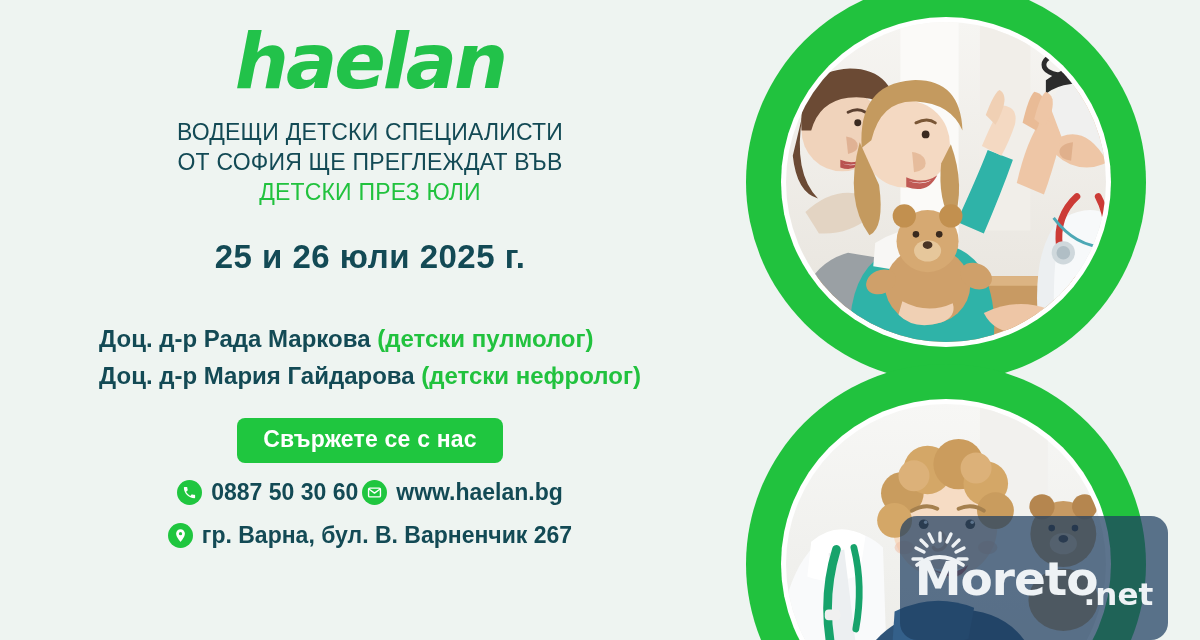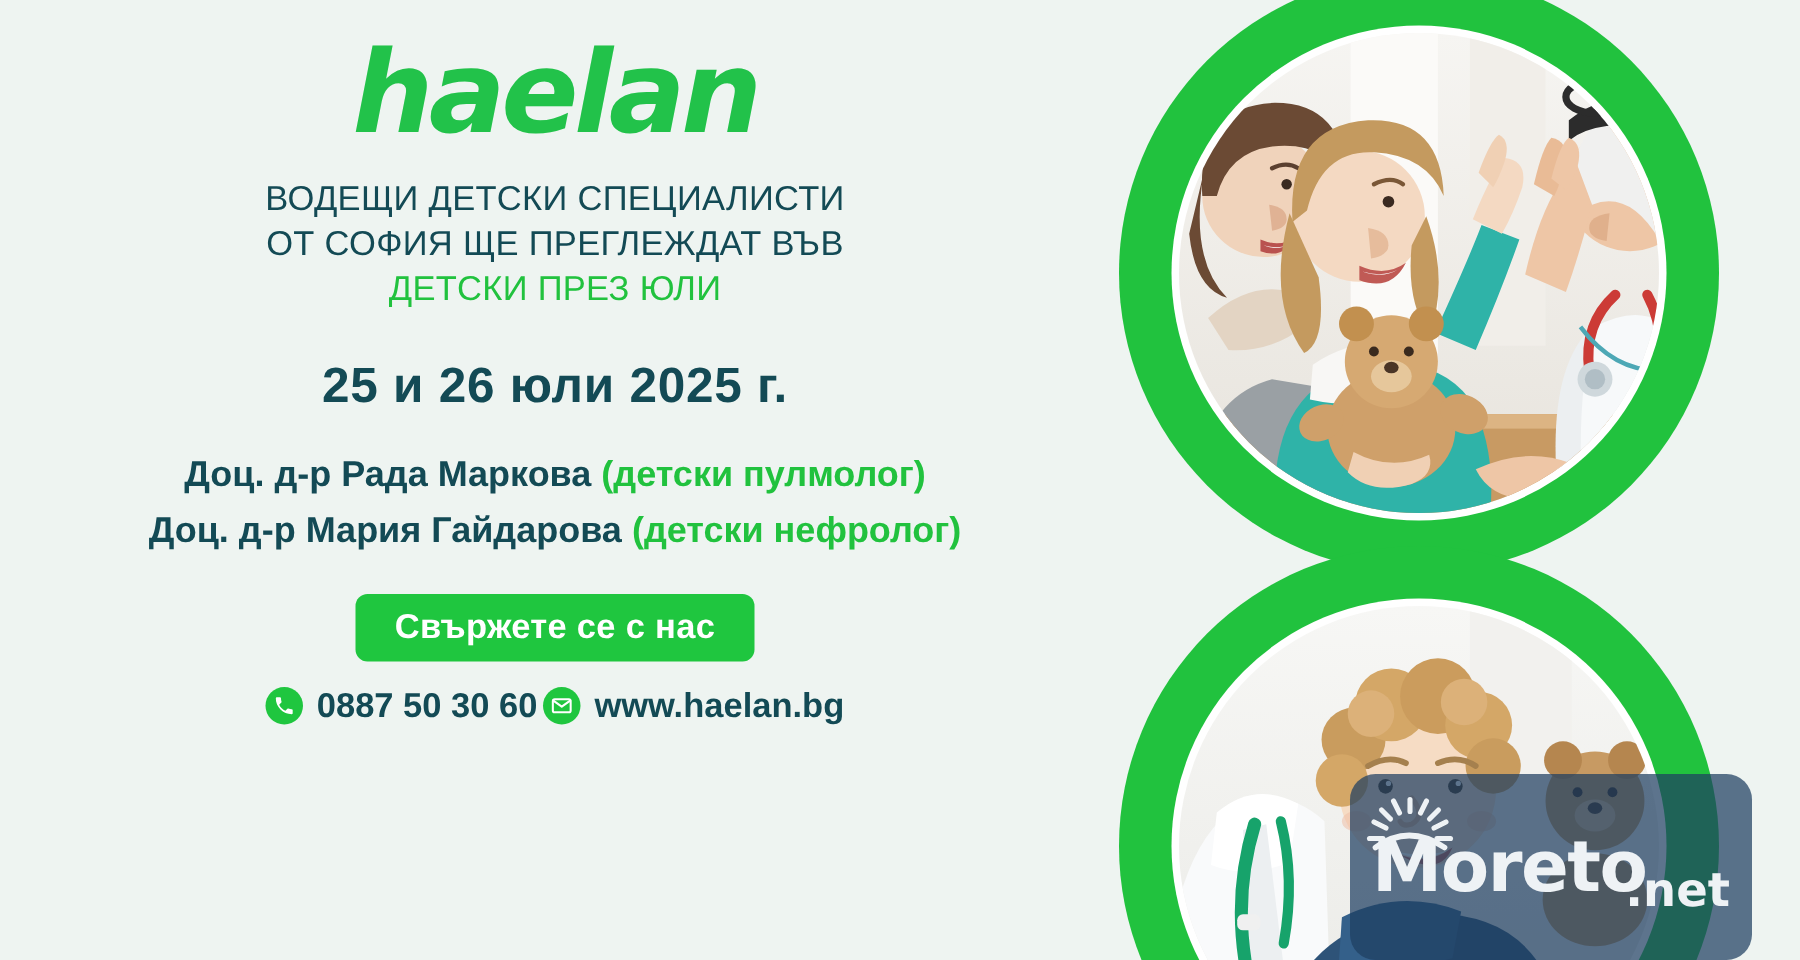--- a/index.html
+++ b/index.html
@@ -68,21 +68,21 @@
   }
 
   .divider {
     width:430px; height:3px;
     background:#3fc46a;
     border-radius:2px;
     margin-top:22px;
   }
 
   
-  .doctors { text-align:center; }
+  .doctors { margin-top:22px; }
   .doctor-row {
     font-size:24px;
     font-weight:700;
     color:#134a55;
     line-height:1.55;
     white-space:nowrap;
   }
   .doctor-row .spec { color:#21c23e; }
 
   
@@ -236,20 +236,31 @@
         <span class="cicon">
           <svg width="15" height="15" viewBox="0 0 24 24" fill="none" stroke="#ffffff" stroke-width="2.2" stroke-linecap="round" stroke-linejoin="round">
             <rect x="2.5" y="5" width="19" height="14" rx="2"></rect>
             <path d="M3 6.5l9 6.5 9-6.5"></path>
           </svg>
         </span>
         <span>www.haelan.bg</span>
       </div>
     </div>
 
+    <div class="contact-row">
+      <div class="contact-item">
+        <span class="cicon">
+          <svg width="15" height="15" viewBox="0 0 24 24" fill="#ffffff">
+            <path d="M12 2c-3.9 0-7 3.1-7 7 0 5.2 7 13 7 13s7-7.8 7-13c0-3.9-3.1-7-7-7z"></path>
+            <circle cx="12" cy="9" r="2.6" fill="#1fc63f"></circle>
+          </svg>
+        </span>
+        <span>гр. Варна, бул. В. Варненчик 267</span>
+      </div>
+    </div>
 
   </div>
 
   <div class="photo-ring" id="ring-top">
     <div class="inner">
       <div class="photo">
         <svg class="scene" viewBox="0 0 330 330" preserveAspectRatio="xMidYMid slice">
           <defs>
             <linearGradient id="roomT" x1="0" y1="0" x2="0" y2="1">
               <stop offset="0%" stop-color="#f6f5f2"></stop>

